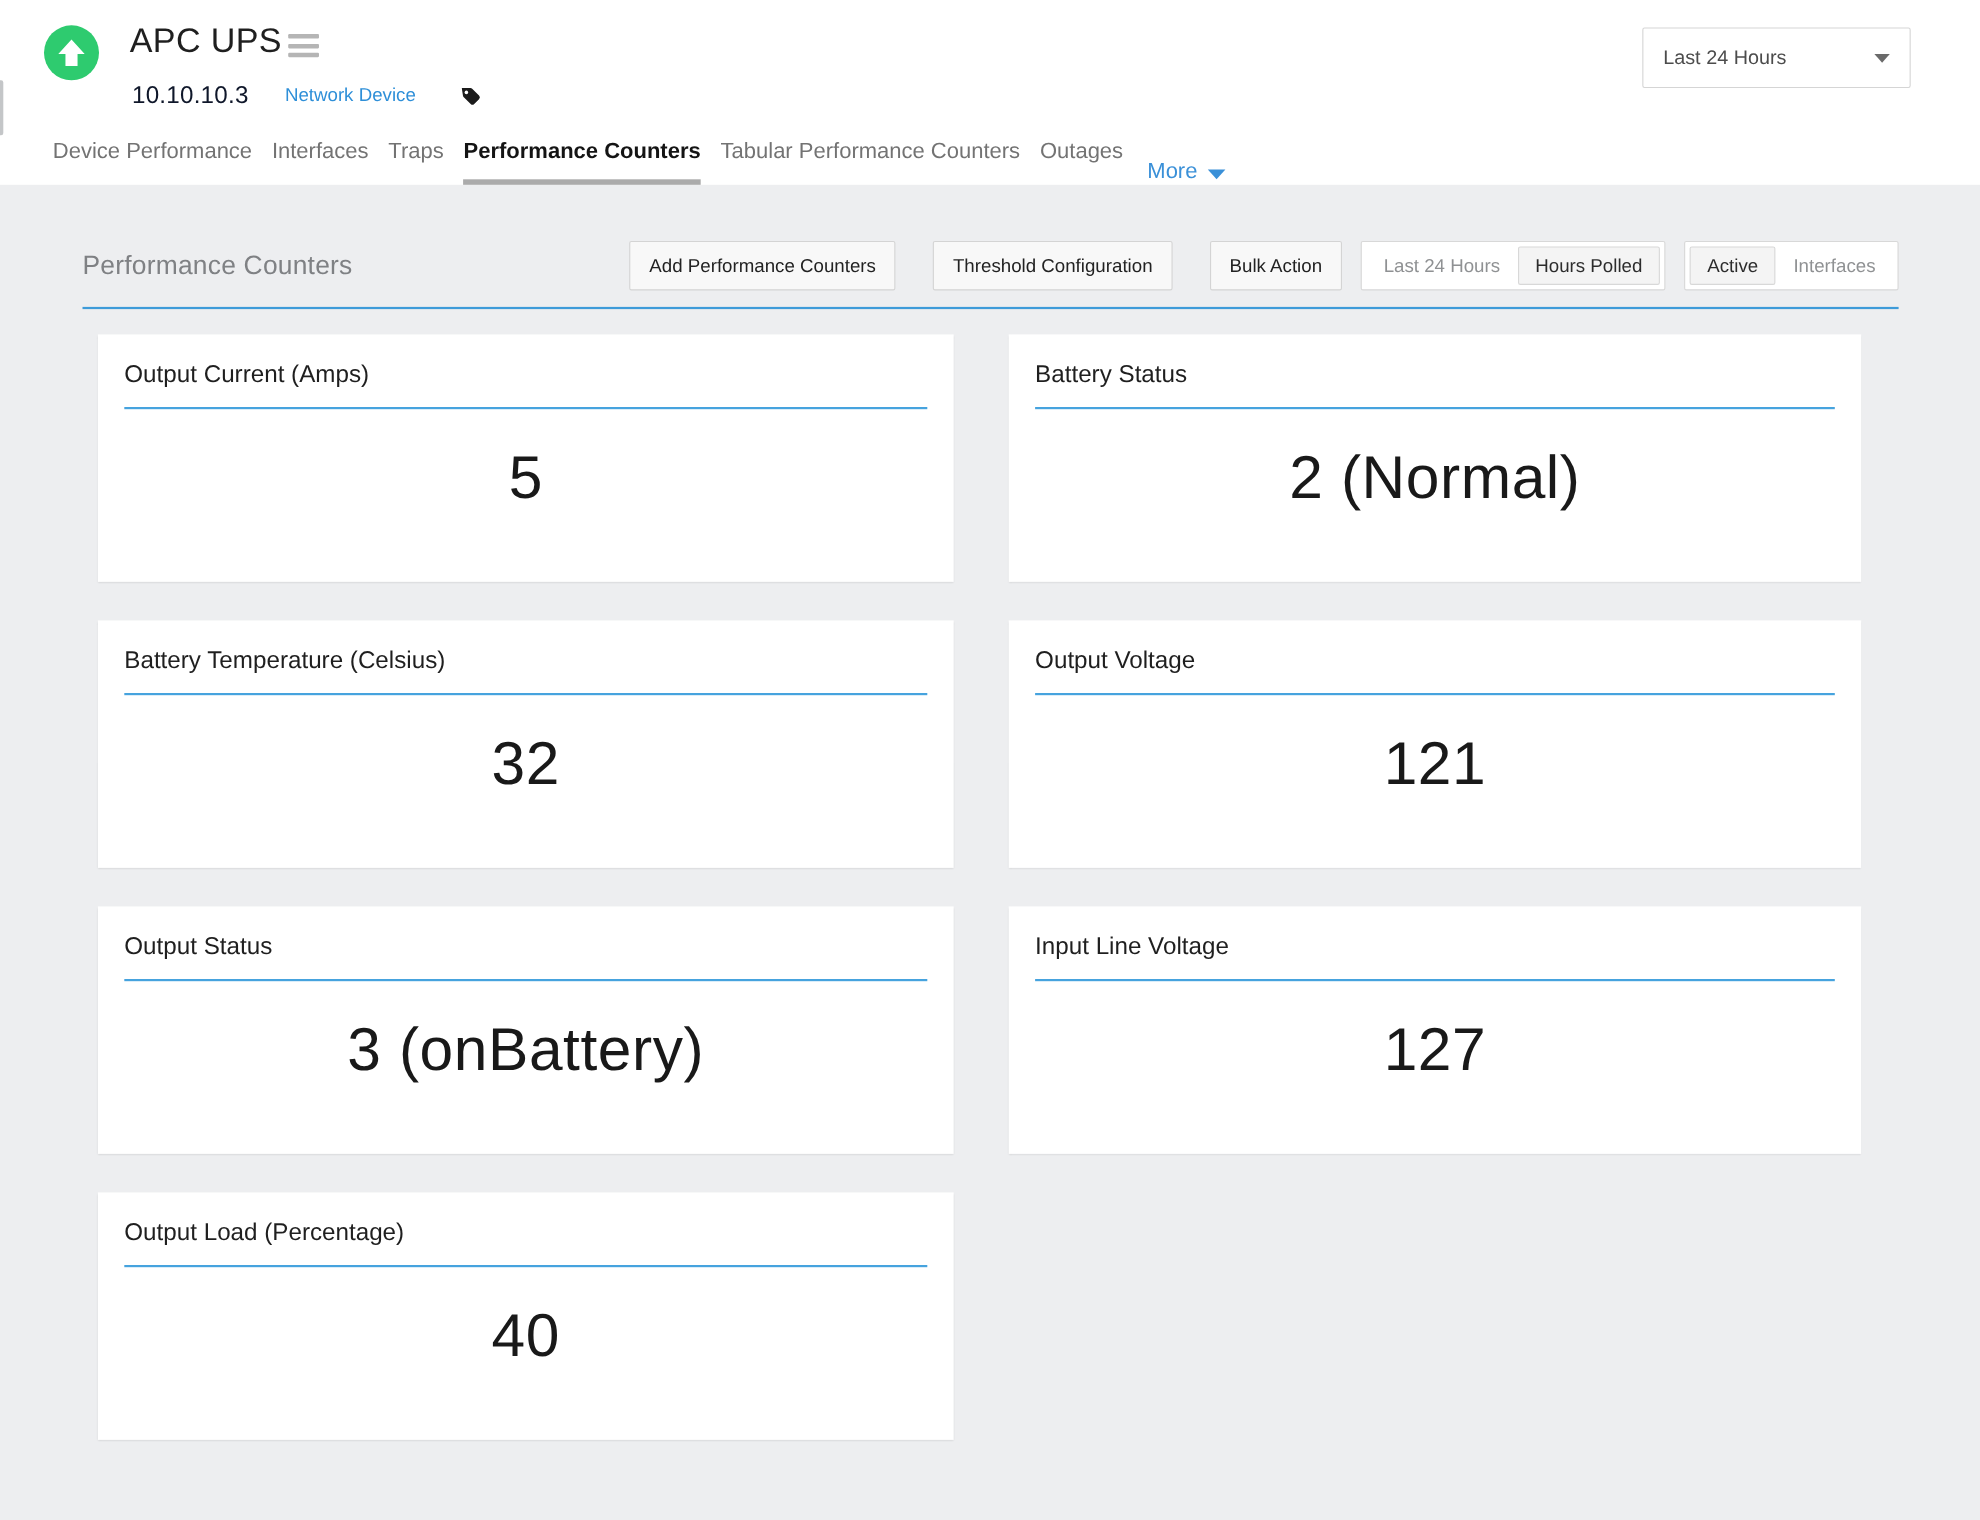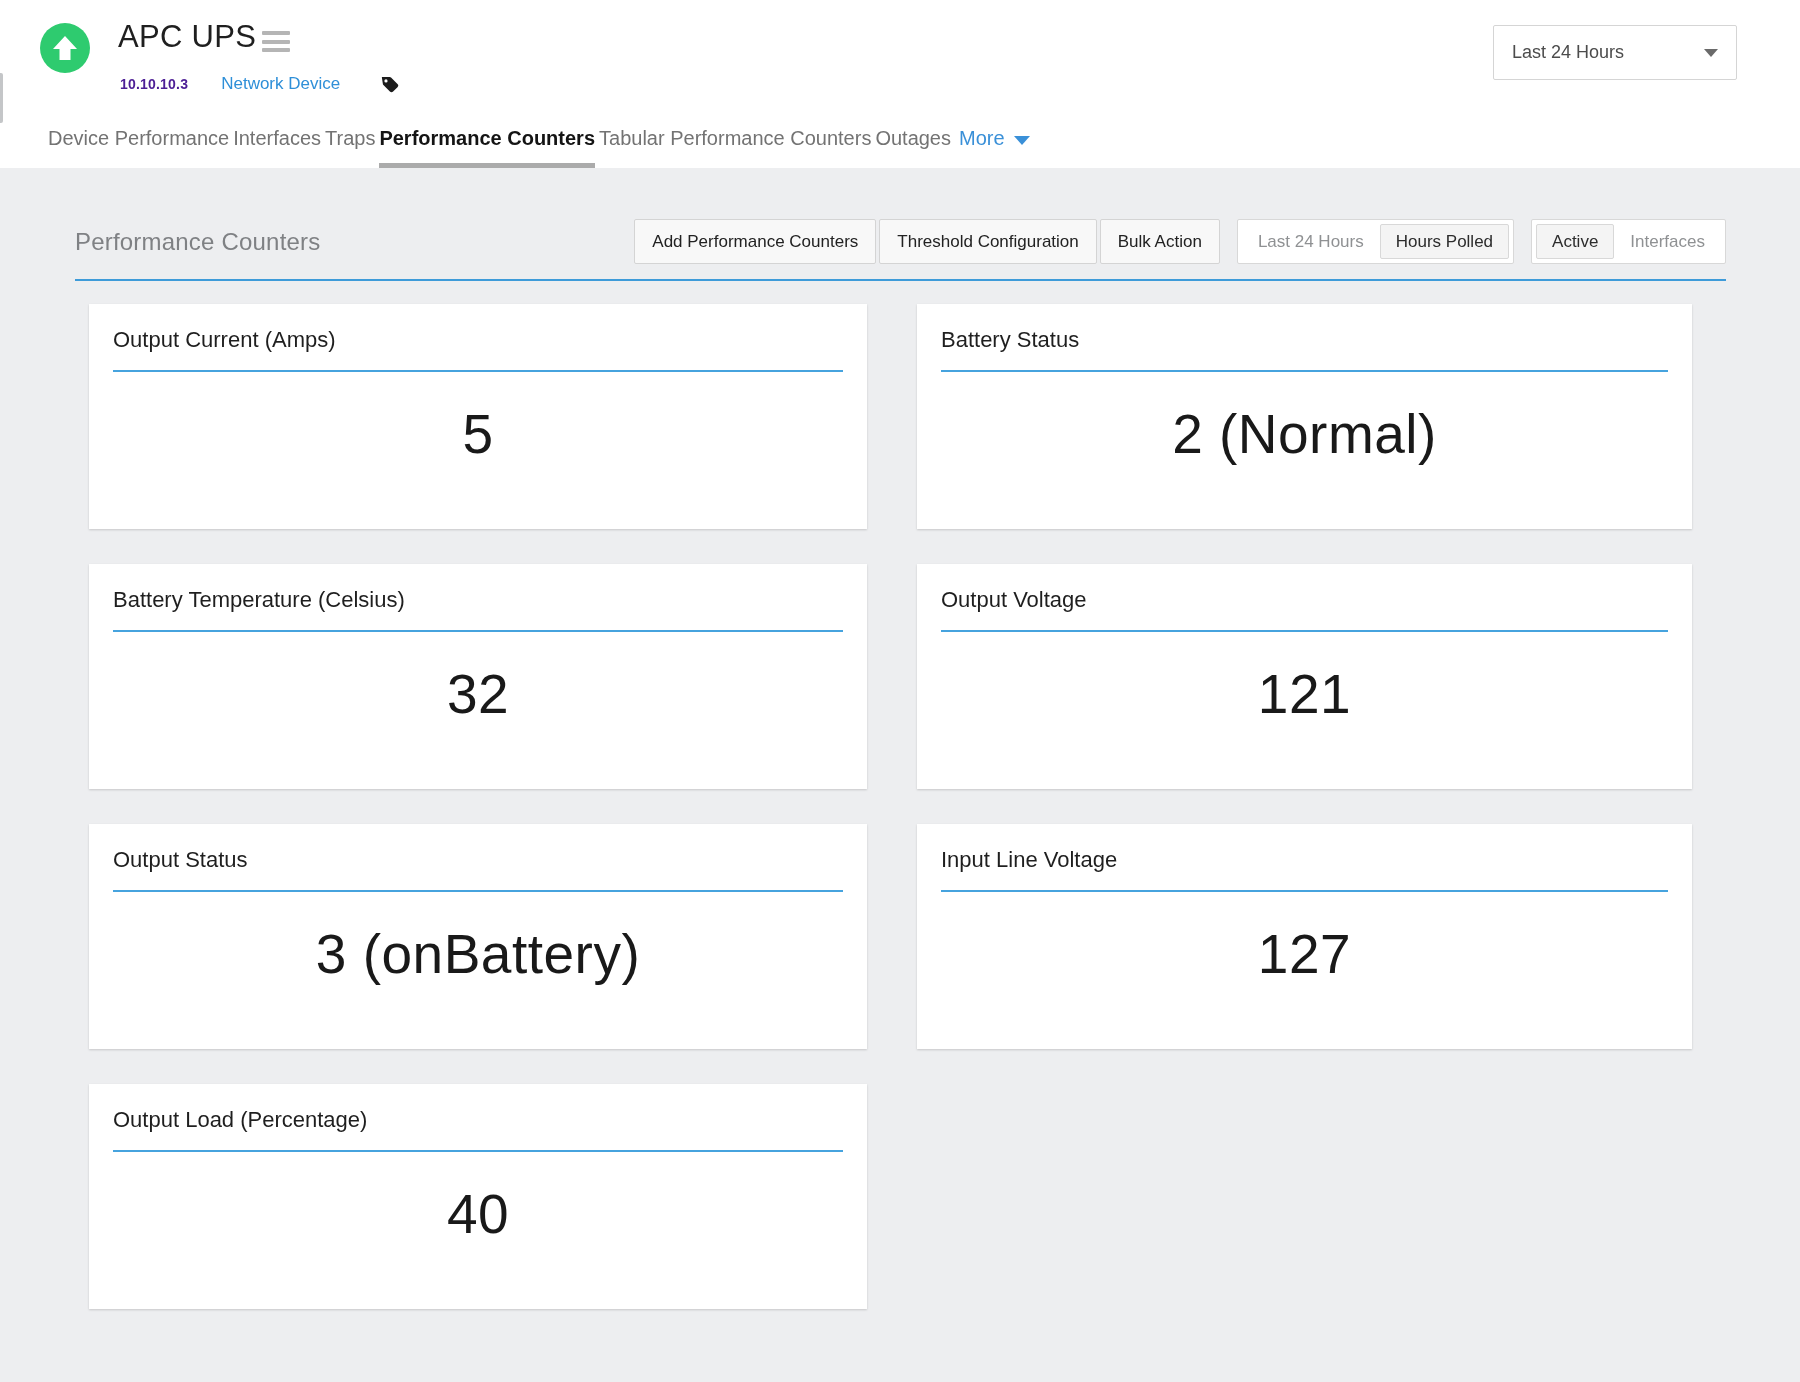--- a/index.html
+++ b/index.html
@@ -46,21 +46,21 @@
     width: 28px; height: 21px;
     display: flex; flex-direction: column; justify-content: space-between;
     cursor: pointer;
   }
   .hamburger span { display: block; height: 4px; background: #b5b5b5; border-radius: 1px; }
   .device-meta {
     position: absolute;
     left: 120px; top: 74px;
     display: flex; align-items: center;
   }
-  .device-ip { font-size: 14px; font-weight: 700; color: #4c1d95; letter-spacing: 0.2px; }
+  .device-ip { font-size: 22px; font-weight: 400; color: #0f172a; letter-spacing: 0.2px; }
   .device-type-link { font-size: 17px; color: #2e8fd8; margin-left: 33px; text-decoration: none; cursor: pointer; }
   .tag-icon { margin-left: 40px; display: inline-flex; cursor: pointer; }
 
   .time-select {
     position: absolute;
     left: 1493px; top: 25px;
     width: 244px; height: 55px;
     border: 1px solid #d5d5d5;
     border-radius: 2px;
     background: #fff;
@@ -73,21 +73,21 @@
     width: 0; height: 0;
     border-left: 7px solid transparent;
     border-right: 7px solid transparent;
     border-top: 8px solid #6a6a6a;
   }
 
   
   .nav {
     position: absolute;
     left: 48px; bottom: 0;
-    display: flex; align-items: flex-start; column-gap: 4px;
+    display: flex; align-items: flex-end; column-gap: 18px;
   }
   .nav-tab {
     font-size: 20px; color: #737373;
     padding-bottom: 18px;
     position: relative;
     cursor: pointer;
     white-space: nowrap;
   }
   .nav-tab.active { color: #141414; font-weight: 700; }
   .nav-tab.active::after {
@@ -110,21 +110,21 @@
 
   
   .content { padding: 0 74px 0 75px; }
   .toolbar {
     margin-top: 51px;
     display: flex; align-items: center;
   }
   .toolbar-title { font-size: 24px; font-weight: 400; color: #7f8184; letter-spacing: 0.2px; }
   .btn {
     height: 45px;
-    margin-left: 3px;
+    margin-left: 34px;
     padding: 12px 17px;
     background: #f8f8f8;
     border: 1px solid #d4d4d4;
     border-radius: 2px;
     font-family: "Liberation Sans", sans-serif;
     font-size: 17px; color: #222;
     display: inline-flex; align-items: center;
     cursor: pointer;
     white-space: nowrap;
   }

